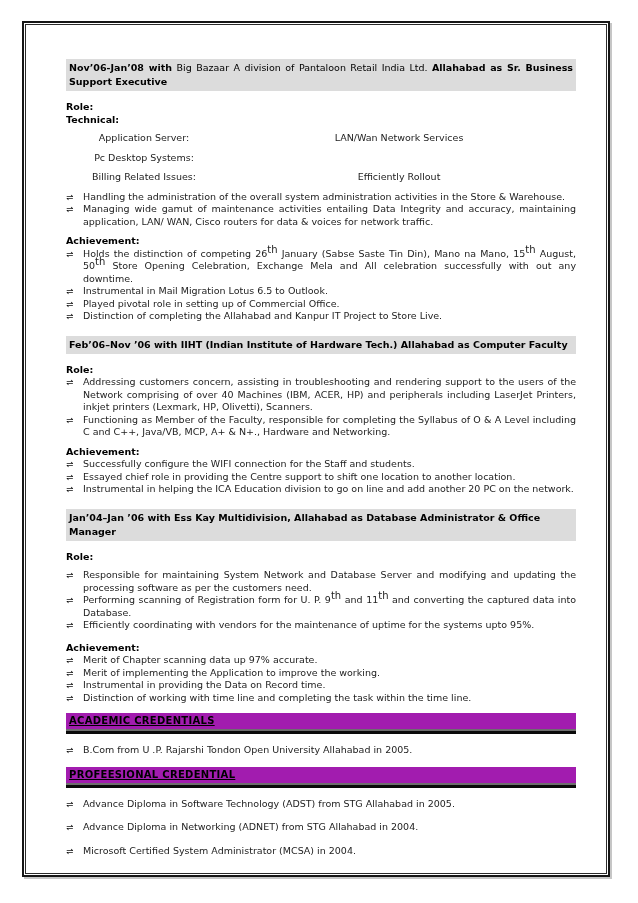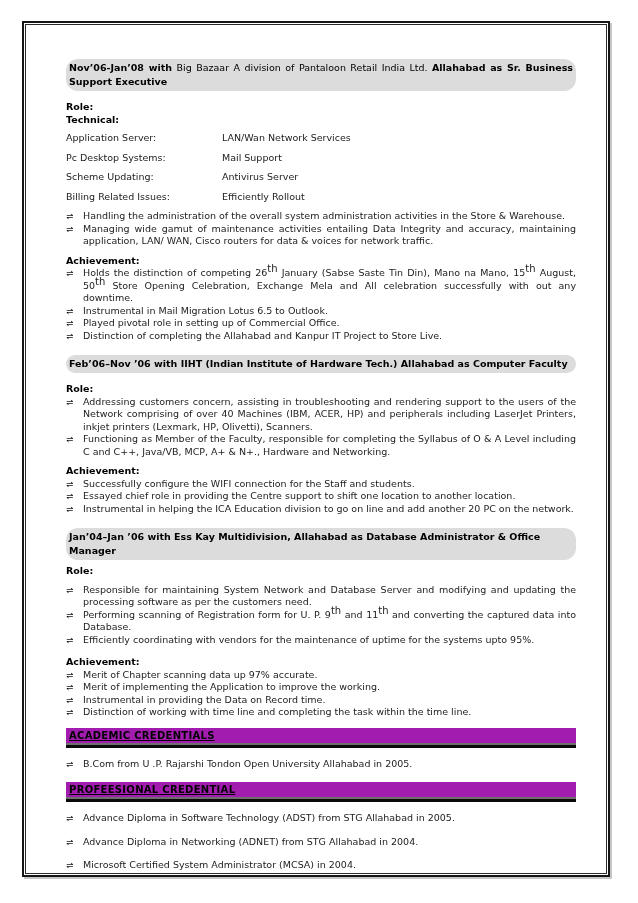--- a/index.html
+++ b/index.html
@@ -15,28 +15,28 @@
   .page-inner{
     box-sizing:border-box;width:100%;height:100%;
     border:1px solid #2b2b2b;background:#fff;
     padding:34px 30px 0 40px;overflow:hidden;
   }
   .doc{font-size:9.5px;line-height:12.5px;}
   .jt{text-align:justify;}
   
   .job-head{
     background:#dcdcdc;color:#000;line-height:14px;
-    padding:2px 3px;margin-bottom:10px;border-radius:12px;
+    padding:2px 3px;margin-bottom:10px;
   }
   .job-head .bold{font-weight:bold;}
   
   .lbl{font-weight:bold;color:#000;}
   
   .tech-table{margin:6px 0 7px 0;}
-  .tech-row{display:flex;margin-bottom:7px;}
+  .tech-row{display:flex;margin-bottom:7px;text-align:center;}
   .tech-row .k{width:156px;flex:none;}
   .tech-row .v{flex:1;}
   
   .li{display:flex;}
   .li .b{flex:none;width:17px;font-size:8.5px;line-height:12.5px;color:#111;}
   .li .t{flex:1;}
   sup{font-size:10px;line-height:0;vertical-align:super;}
   .mt6{margin-top:6px;} .mt7{margin-top:7px;} .mt9{margin-top:9px;}
   .mt10{margin-top:10px;} .mt13{margin-top:13px;}
   
@@ -61,25 +61,20 @@
     <div class="lbl">Role:</div>
     <div class="lbl">Technical:</div>
 
     <div class="tech-table">
       <div class="tech-row">
         <span class="k">Application Server:</span>
         <span class="v">LAN/Wan Network Services</span>
       </div>
       <div class="tech-row">
         <span class="k">Pc Desktop Systems:</span>
-        <span class="v">Mail Support</span>
-      </div>
-      <div class="tech-row">
-        <span class="k">Scheme Updating:</span>
-        <span class="v">Antivirus Server</span>
       </div>
       <div class="tech-row">
         <span class="k">Billing Related Issues:</span>
         <span class="v">Efficiently Rollout</span>
       </div>
     </div>
 
     <div>
       <div class="li">
         <span class="b">⇌</span>
@@ -136,21 +131,21 @@
       <div class="li">
         <span class="b">⇌</span>
         <span class="t jt">Essayed chief role in providing the Centre support to shift one location to another location.</span>
       </div>
       <div class="li">
         <span class="b">⇌</span>
         <span class="t jt">Instrumental in helping the ICA Education division to go on line and add another 20 PC on the network.</span>
       </div>
     </div>
 
-    <div class="job-head bold mt13" style="margin-bottom:5px;">
+    <div class="job-head bold mt13" style="">
       <span class="bold">Jan’04–Jan ’06 with Ess Kay Multidivision, Allahabad as Database Administrator &amp; Office Manager</span>
     </div>
 
     <div class="lbl" style="margin-bottom:6px;">Role:</div>
     <div>
       <div class="li">
         <span class="b">⇌</span>
         <span class="t jt">Responsible for maintaining System Network and Database Server and modifying and updating the processing software as per the customers need.</span>
       </div>
       <div class="li">

